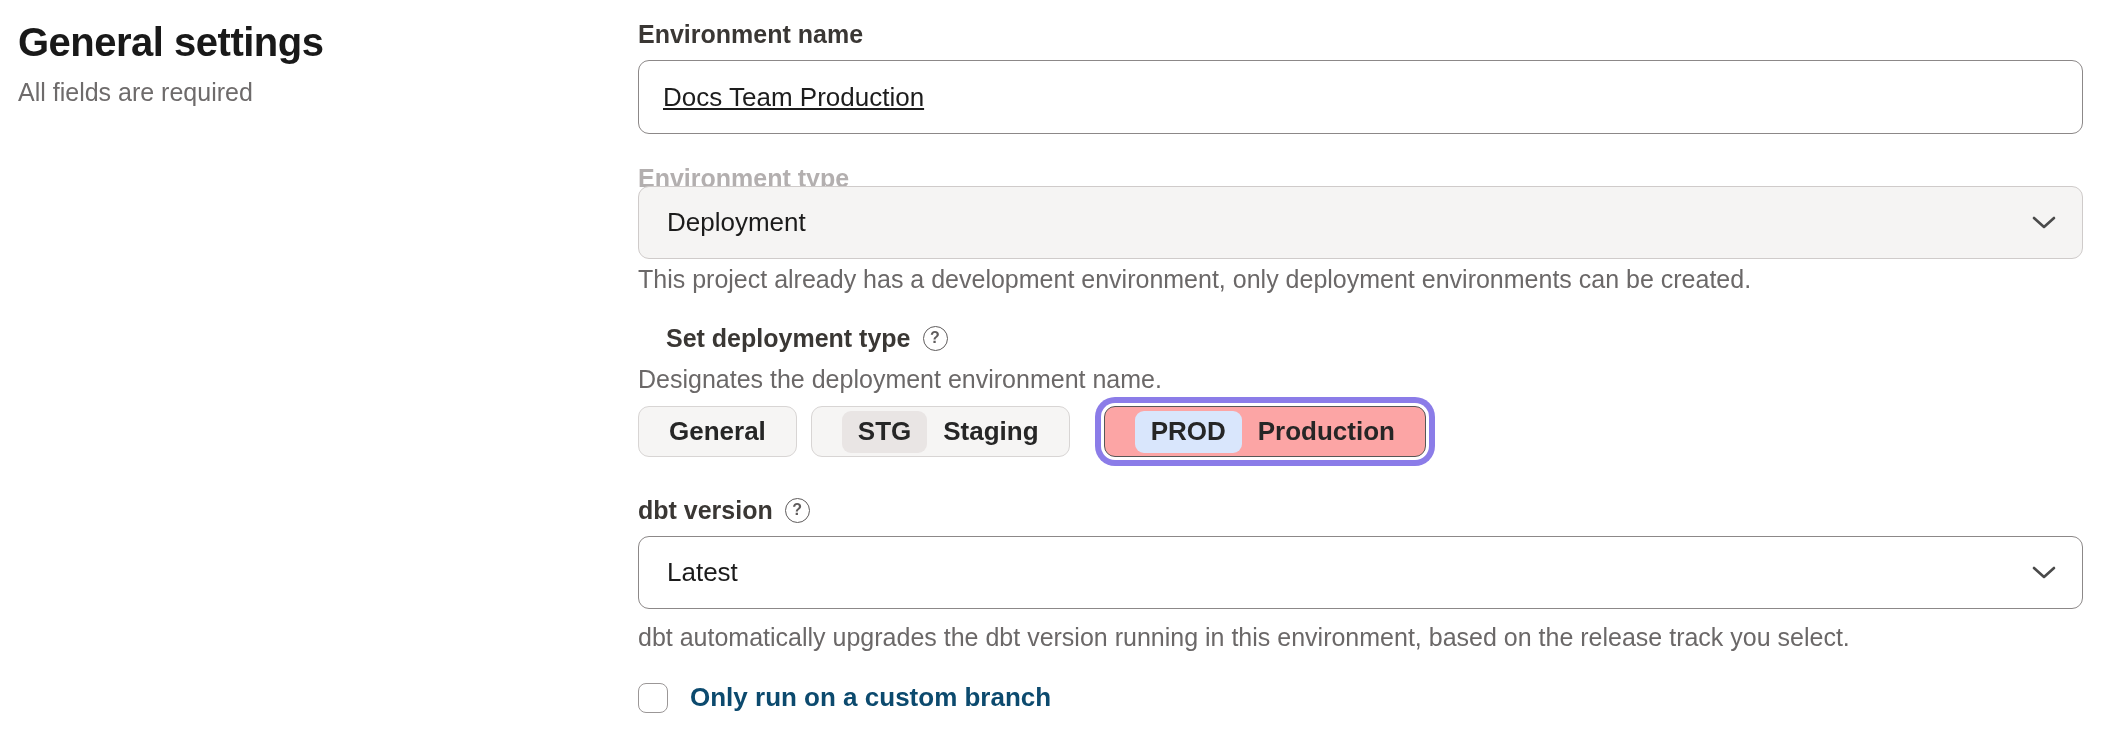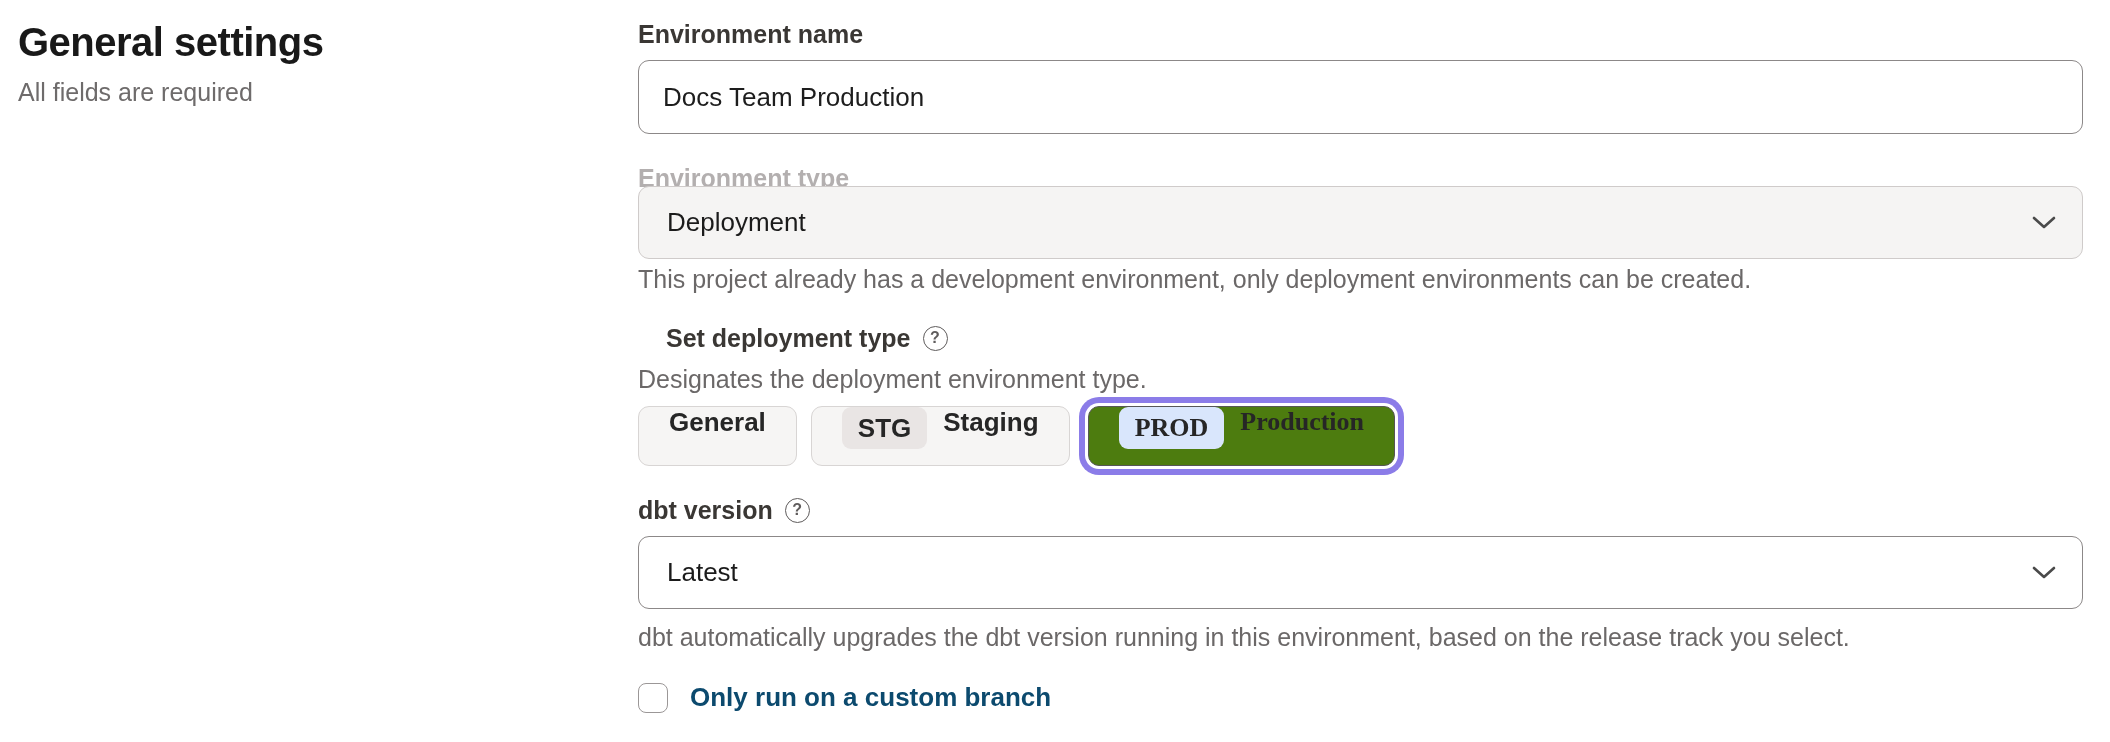--- a/index.html
+++ b/index.html
@@ -62,20 +62,21 @@
     height: 74px;
     background: #ffffff;
     border: 1.6px solid #8c8888;
     border-radius: 11px;
     padding: 0 24px;
     font-family: "Liberation Sans", "DejaVu Sans", sans-serif;
     font-size: 26px;
     font-weight: 500;
     color: #1d1d1d;
     outline: none;
+    text-decoration: underline;
   }
 
   .select-box {
     position: absolute;
     left: 0;
     width: 1445px;
     height: 73px;
     border-radius: 11px;
     display: flex;
     align-items: center;
@@ -102,26 +103,26 @@
     white-space: nowrap;
   }
 
   .btn-row {
     position: absolute;
     display: flex;
     align-items: center;
     gap: 14px;
   }
   .type-btn {
-    height: 60px;
+    height: 51px;
     border-radius: 11px;
     background: #f6f5f4;
     border: 1.4px solid #d8d5d4;
     display: inline-flex;
-    align-items: flex-start;
+    align-items: center;
     gap: 16px;
     padding: 0 30px;
     font-family: "Liberation Sans", "DejaVu Sans", sans-serif;
     font-size: 26px;
     font-weight: 600;
     color: #262626;
     cursor: pointer;
   }
   .type-btn .badge {
     display: inline-flex;
@@ -129,25 +130,24 @@
     height: 42px;
     padding: 0 16px;
     border-radius: 9px;
     font-size: 26px;
     font-weight: 600;
     color: #262626;
   }
   .badge-stg { background: #e9e5e4; }
   .badge-prod { background: #d9e6fc; }
   .type-btn.selected {
-    background: #4d7c0f;
+    background: #fca5a5;
     border: 1.4px solid #565656;
     box-shadow: 0 0 0 3px #ffffff, 0 0 0 9px #8b7ce8;
-    margin: 0 4px;
-    font-family: Liberation Serif, serif;
+    margin: 0 20px;
   }
 
   .checkbox-row {
     position: absolute;
     display: flex;
     align-items: center;
     gap: 22px;
   }
   .checkbox {
     width: 30px; height: 30px;
@@ -186,21 +186,21 @@
           <path d="M2 2 L12 11 L22 2" stroke="#4a4a4a" stroke-width="2.6" stroke-linecap="round" stroke-linejoin="round"></path>
         </svg>
       </span>
     </div>
     <div class="helper-text" style="top:264px; left:0;">This project already has a development environment, only deployment environments can be created.</div>
 
     <div class="label-row" style="top:324px; left:0;margin-left:28px;">
       <span class="field-label" style="position:static;">Set deployment type</span>
       <span class="help-icon">?</span>
     </div>
-    <div class="helper-text" style="top:364px; left:0;">Designates the deployment environment type.</div>
+    <div class="helper-text" style="top:364px; left:0;">Designates the deployment environment name.</div>
 
     <div class="btn-row" style="top:406px; left:0;">
       <button class="type-btn">
         <span>General</span>
       </button>
       <button class="type-btn">
         <span class="badge badge-stg">STG</span>
         <span>Staging</span>
       </button>
       <button class="type-btn selected">

